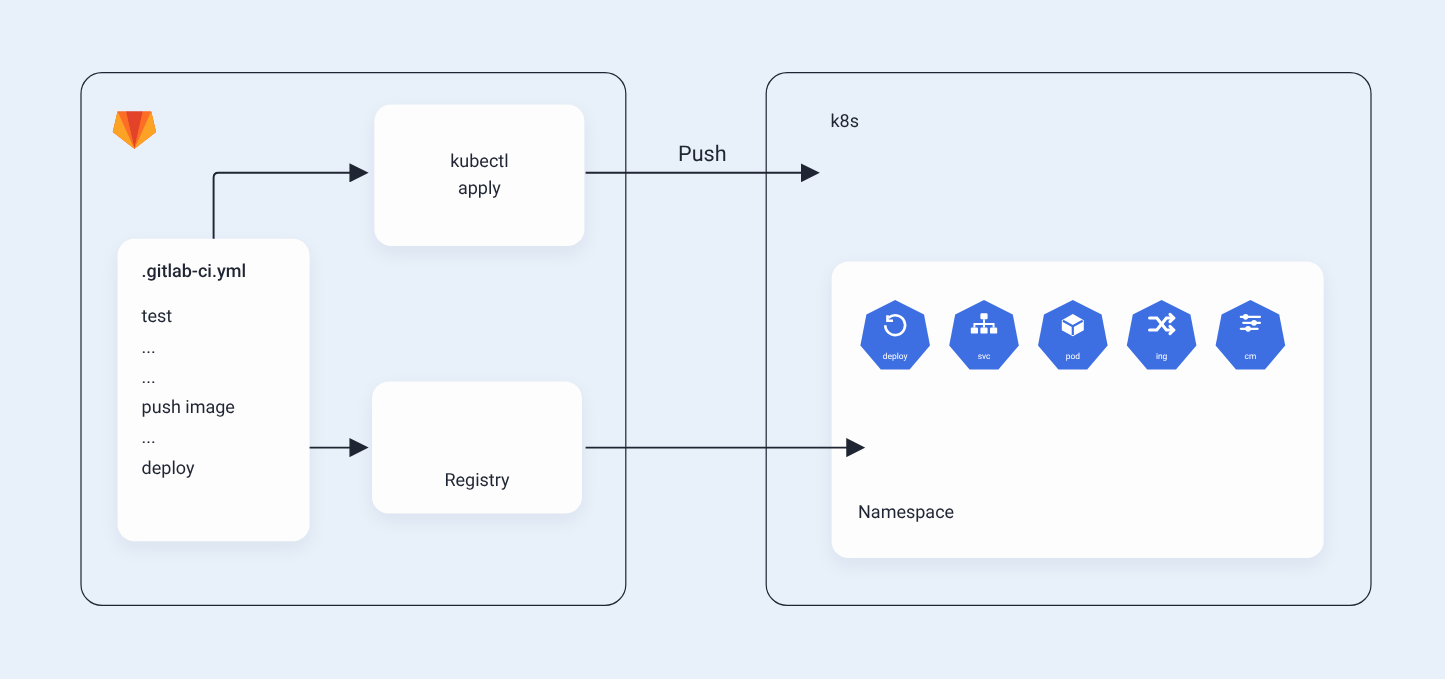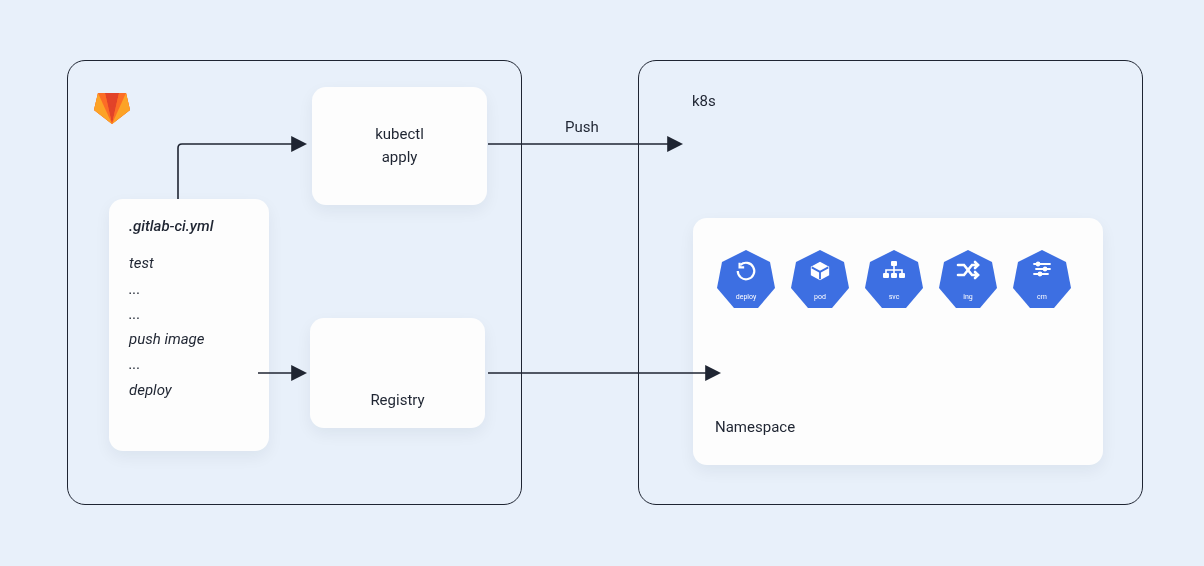--- a/index.html
+++ b/index.html
@@ -31,21 +31,21 @@
   .card {
     position: absolute;
     background: #fdfdfd;
     border-radius: 14px;
     box-shadow: 0 6px 16px rgba(20,30,50,0.06);
     padding: 16px 20px;
     font-size: 15px;
     line-height: 1.55;
   }
   .ci-card {
-    left: 109px; top: 199px; width: 160px; height: 252px; font-style: italic;
+    left: 98px; top: 199px; width: 160px; height: 252px;
   }
   .ci-card .ci-title { font-weight: 500; margin-bottom: 14px; }
   .ci-card .ci-line { margin: 2px 0; }
   .kubectl-card {
     left: 312px; top: 87px; width: 175px; height: 118px;
     display: flex; align-items: center; justify-content: center;
     text-align: center;
   }
   .registry-card {
     left: 310px; top: 318px; width: 175px; height: 110px;
@@ -65,21 +65,21 @@
   .hept svg.hbg { position: absolute; inset:0; }
   .hept .hlabel {
     position: absolute; bottom: 7px; color: #fff; font-size: 7px;
     width: 100%; text-align: center; font-weight: 400;
   }
   .hept .hicon { position: absolute; top: 12px; width: 100%; text-align:center; color:#fff; }
   .k8s-title {
     position: absolute; left: 692px; top: 92px; font-weight: 400; font-size: 15px;
   }
   .push-label {
-    position: absolute; left: 565px; top: 118px; font-size: 15px;
+    position: absolute; left: 565px; top: 118px; font-size: 18px;
   }
   .gitlab-logo {
     position: absolute; left: 92px; top: 87px;
   }
   svg.connector { position: absolute; overflow: visible; }
 </style>
 </head>
 <body>
 
 <div class="container-box gitlab-box"></div>
@@ -132,40 +132,40 @@
             <path d="M3 12a9 9 0 1 0 3-6.7"></path>
             <polyline points="5 3 5 8 10 8"></polyline>
           </svg></div>
       <div class="hlabel">deploy</div>
     </div>
 
     <div class="hept">
       <svg class="hbg" viewBox="0 0 62 62">
           <polygon points="31,2 55,14 60,40 43,60 19,60 2,40 7,14" fill="#3d6fe2"></polygon>
         </svg>
-      <div class="hicon"><svg width="22" height="22" viewBox="0 0 24 24" fill="none" stroke="#fff" stroke-width="2">
-            <polygon points="12 3 21 8 21 16 12 21 3 16 3 8" fill="#fff" stroke="#fff"></polygon>
-            <polyline points="3 8 12 13 21 8" stroke="#3d6fe2"></polyline>
-            <line x1="12" y1="13" x2="12" y2="21" stroke="#3d6fe2"></line>
-          </svg></div>
-      <div class="hlabel">pod</div>
-    </div>
-
-    <div class="hept">
-      <svg class="hbg" viewBox="0 0 62 62">
-          <polygon points="31,2 55,14 60,40 43,60 19,60 2,40 7,14" fill="#3d6fe2"></polygon>
-        </svg>
       <div class="hicon"><svg width="24" height="20" viewBox="0 0 24 20" fill="#fff">
             <rect x="9" y="1" width="6" height="5" rx="1"></rect>
             <rect x="1" y="13" width="6" height="5" rx="1"></rect>
             <rect x="9" y="13" width="6" height="5" rx="1"></rect>
             <rect x="17" y="13" width="6" height="5" rx="1"></rect>
             <path d="M12 6 v4 M4 13 v-3 h16 v3 M12 10 v3" stroke="#fff" stroke-width="1.6" fill="none"></path>
           </svg></div>
       <div class="hlabel">svc</div>
+    </div>
+
+    <div class="hept">
+      <svg class="hbg" viewBox="0 0 62 62">
+          <polygon points="31,2 55,14 60,40 43,60 19,60 2,40 7,14" fill="#3d6fe2"></polygon>
+        </svg>
+      <div class="hicon"><svg width="22" height="22" viewBox="0 0 24 24" fill="none" stroke="#fff" stroke-width="2">
+            <polygon points="12 3 21 8 21 16 12 21 3 16 3 8" fill="#fff" stroke="#fff"></polygon>
+            <polyline points="3 8 12 13 21 8" stroke="#3d6fe2"></polyline>
+            <line x1="12" y1="13" x2="12" y2="21" stroke="#3d6fe2"></line>
+          </svg></div>
+      <div class="hlabel">pod</div>
     </div>
 
     <div class="hept">
       <svg class="hbg" viewBox="0 0 62 62">
           <polygon points="31,2 55,14 60,40 43,60 19,60 2,40 7,14" fill="#3d6fe2"></polygon>
         </svg>
       <div class="hicon"><svg width="24" height="20" viewBox="0 0 24 20" fill="none" stroke="#fff" stroke-width="2.6" stroke-linecap="round">
             <path d="M2 5 L8 5 L16 15 L22 15"></path>
             <path d="M2 15 L8 15 L16 5 L22 5"></path>
             <polyline points="19 2 22 5 19 8"></polyline>

